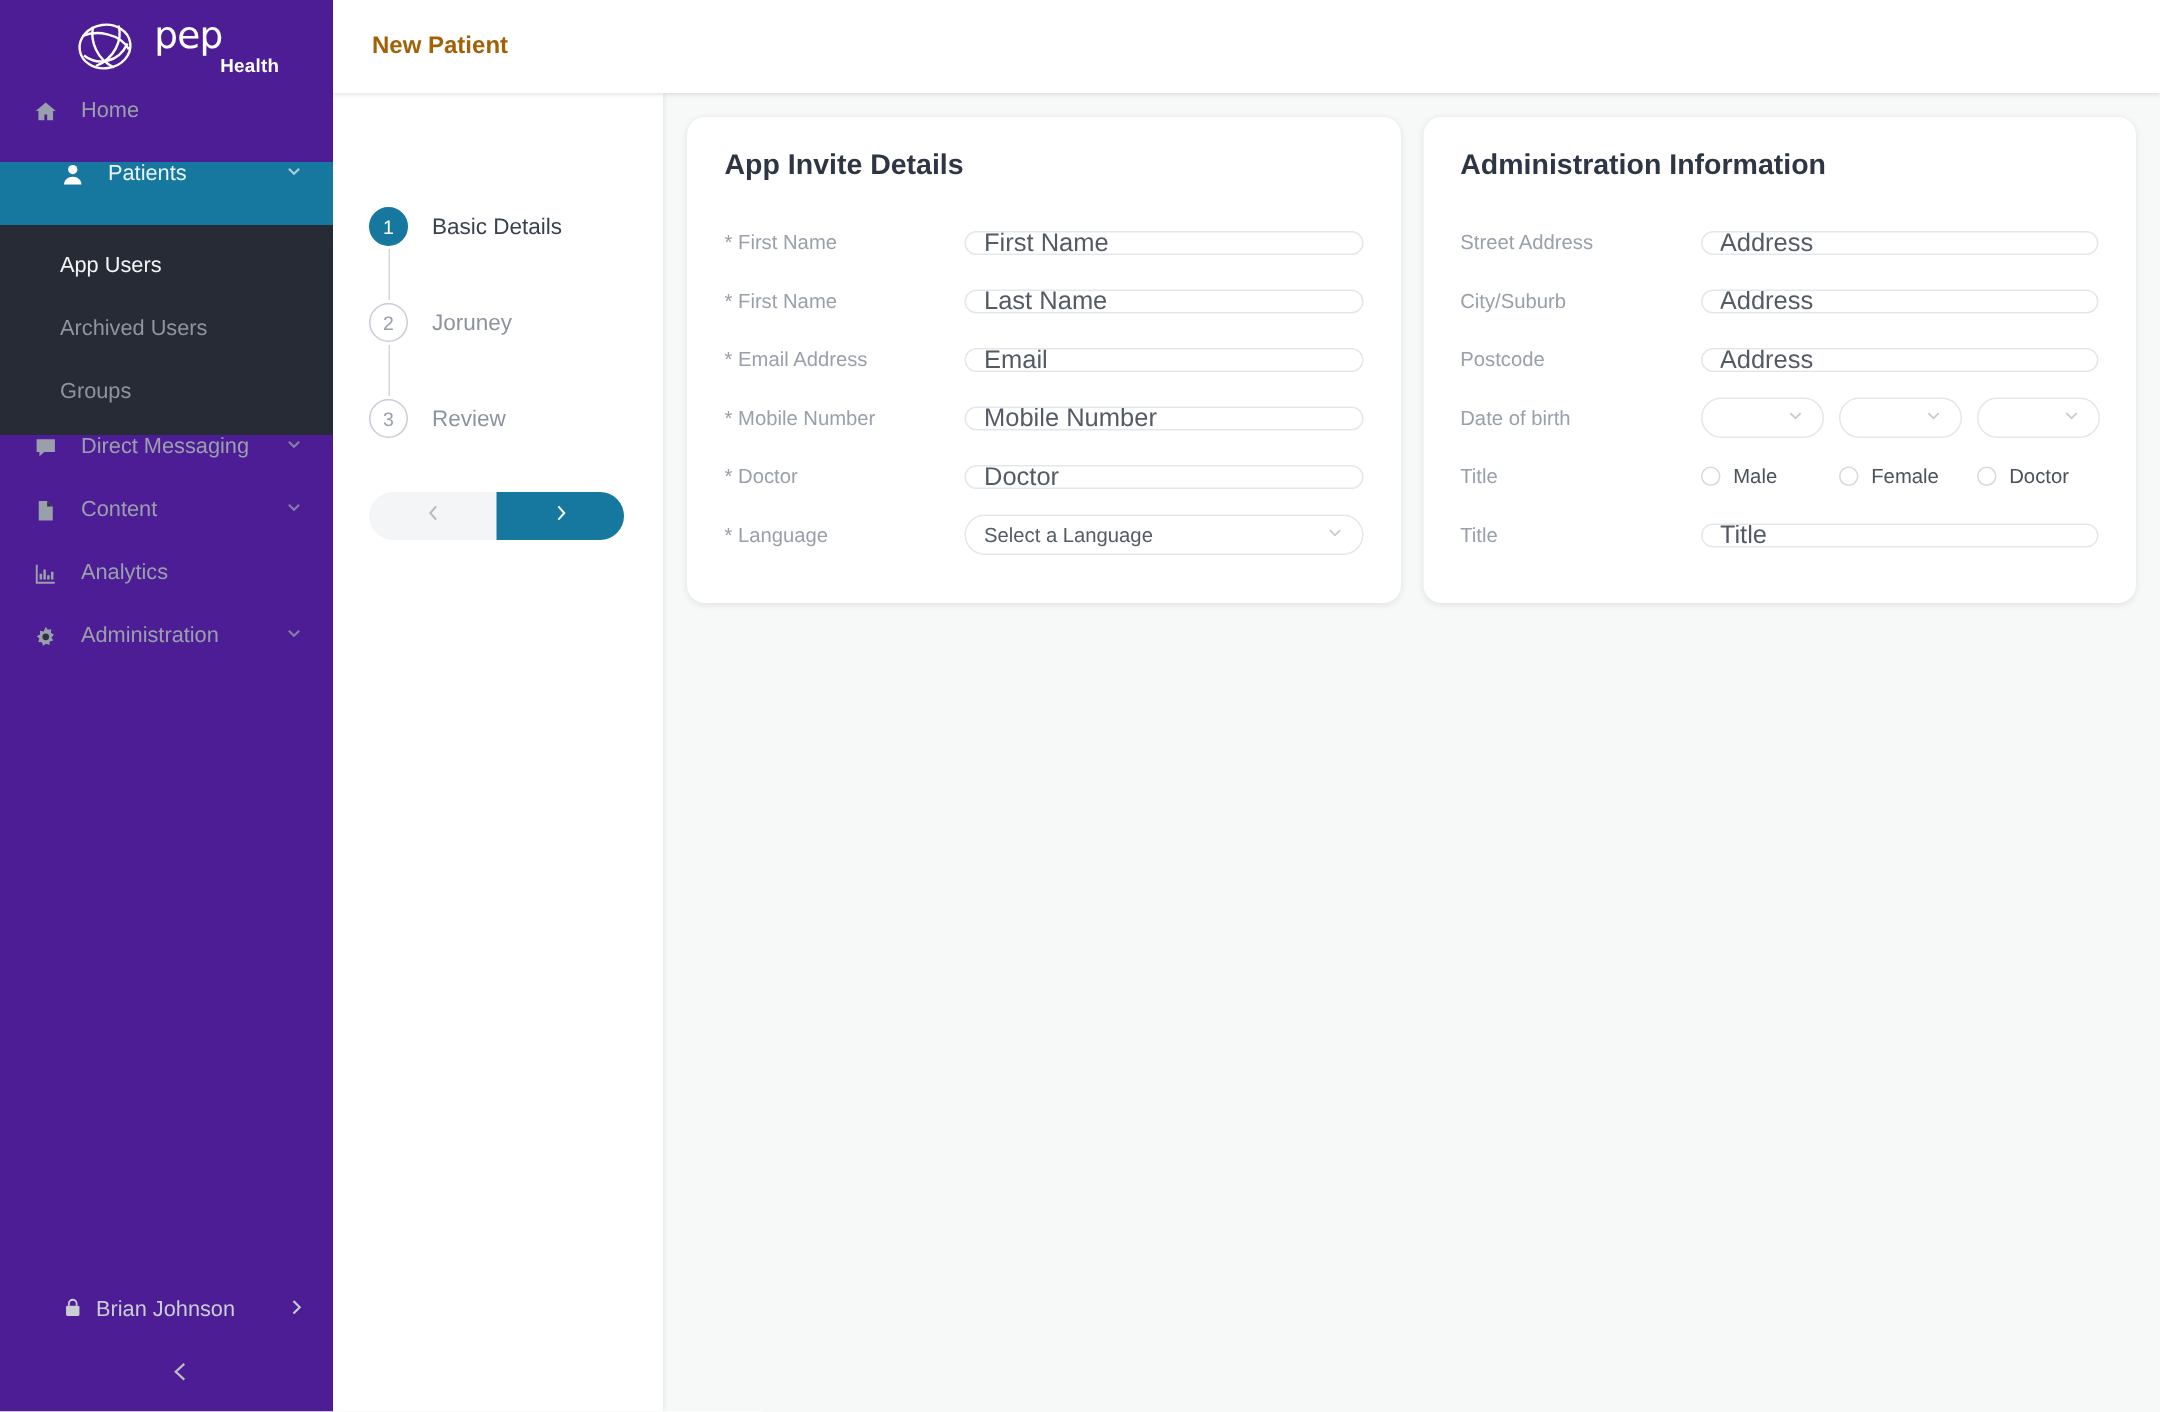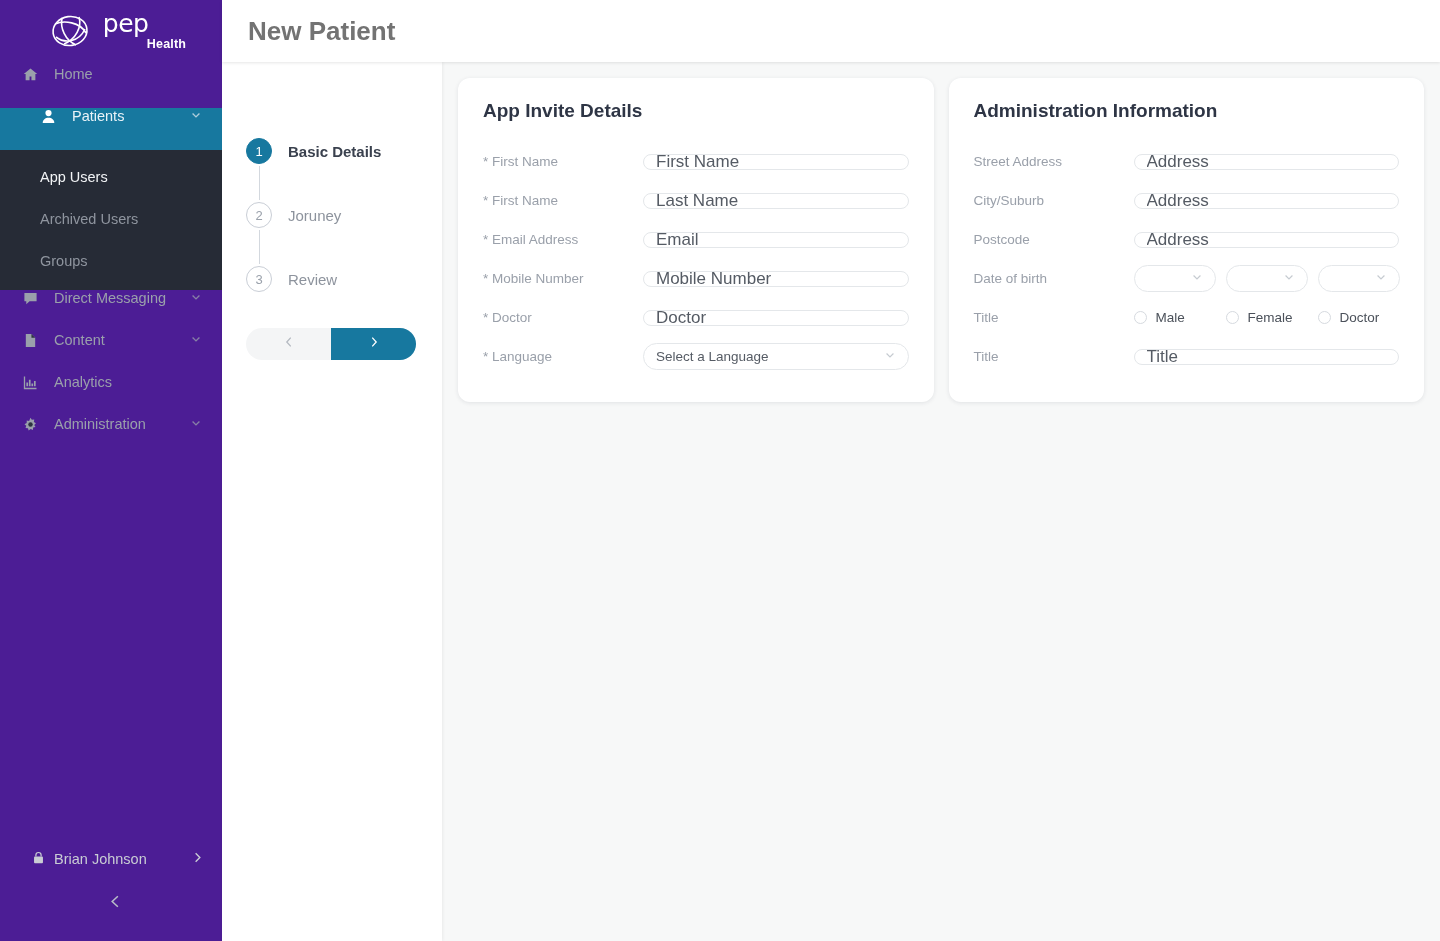--- a/index.html
+++ b/index.html
@@ -51,22 +51,21 @@
 
   .subnav { background: #262b36; padding: 6px 0 8px; }
   .subnav-item {
     height: 42px; display: flex; align-items: center;
     padding-left: 40px;
     color: #8f959f; font-size: 14.5px; cursor: pointer;
   }
   .subnav-item.active { color: #f2f4f6; }
 
   .sidebar-footer {
-    position: absolute; left: 8px; right: 0; bottom: 0;
-    padding-bottom: 14px;
+    position: absolute; left: 18px; right: 0; bottom: 0;
   }
   .user-row {
     display: flex; align-items: center; gap: 9px;
     padding: 0 18px 0 24px; height: 40px;
     color: #c9cdd4; font-size: 14.5px; cursor: pointer;
   }
   .user-row .uname { flex: 1; }
   .collapse-row {
     height: 48px; display: flex; align-items: center; justify-content: center;
     cursor: pointer;
@@ -74,41 +73,41 @@
 
   
   .main { flex: 1; display: flex; flex-direction: column; min-width: 0; }
   .topbar {
     height: 62px; background: #ffffff; flex: 0 0 62px;
     display: flex; align-items: center;
     padding-left: 26px;
     box-shadow: 0 1px 3px rgba(0,0,0,0.10);
     position: relative; z-index: 5;
   }
-  .page-title { font-size: 26px; font-weight: 700; color: #737373; }
+  .page-title { font-size: 16px; font-weight: 700; color: #a16207; }
 
   .body-row { flex: 1; display: flex; min-height: 0; }
 
   
   .stepper-panel {
     width: 220px; flex: 0 0 220px; background: #ffffff;
     padding: 74px 0 0 24px;
     box-shadow: 1px 0 3px rgba(0,0,0,0.06);
     position: relative; z-index: 3;
   }
   .step { display: flex; align-items: center; gap: 16px; height: 30px; cursor: pointer; }
   .step-bullet {
     width: 26px; height: 26px; border-radius: 50%;
     display: flex; align-items: center; justify-content: center;
     font-size: 13px; flex: 0 0 26px;
     border: 1px solid #c9ced6; color: #9aa1ab; background: #ffffff;
   }
   .step.active .step-bullet { background: #17789f; border-color: #17789f; color: #ffffff; }
   .step-label { font-size: 15px; color: #8d939d; }
-  .step.active .step-label { color: #3a414e; font-weight: 700; }
+  .step.active .step-label { color: #3a414e; font-weight: 400; }
   .step-connector { width: 1px; height: 34px; background: #d3d8de; margin-left: 13px; }
 
   .step-nav {
     margin-top: 34px; display: flex; width: 170px; height: 32px;
     border-radius: 16px; overflow: hidden;
   }
   .step-prev {
     flex: 1; background: #f4f5f6; display: flex; align-items: center; justify-content: center;
     cursor: pointer;
   }

